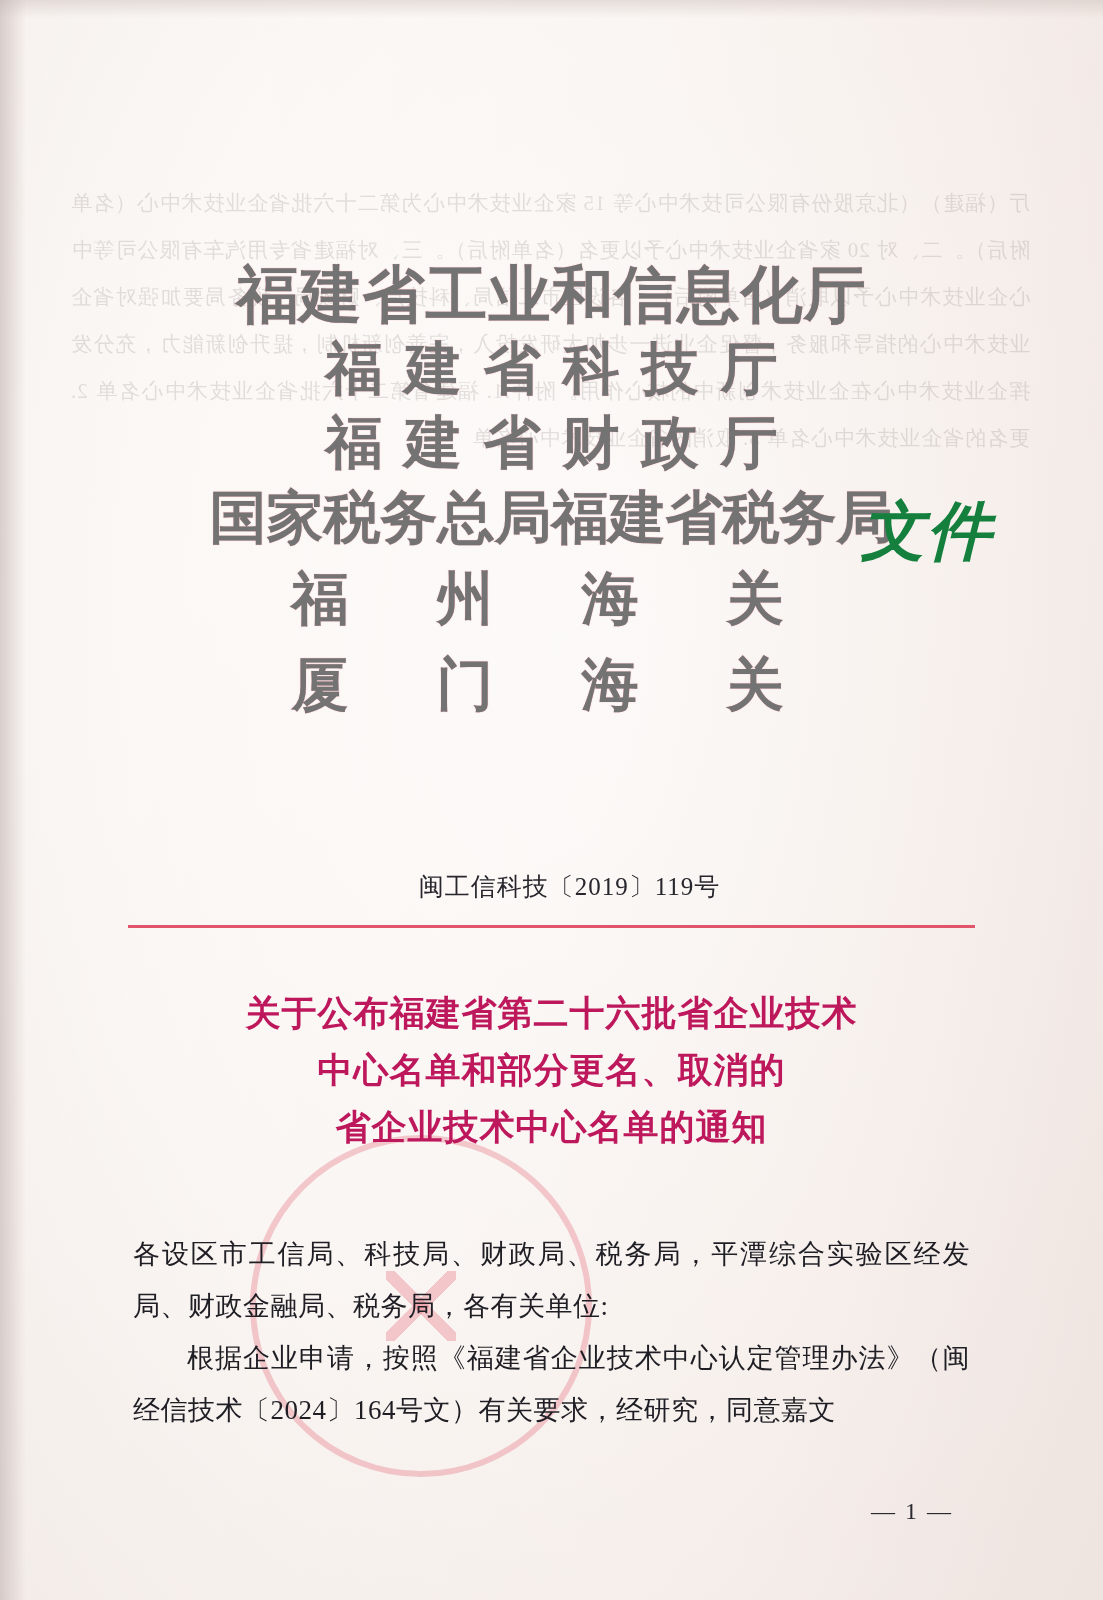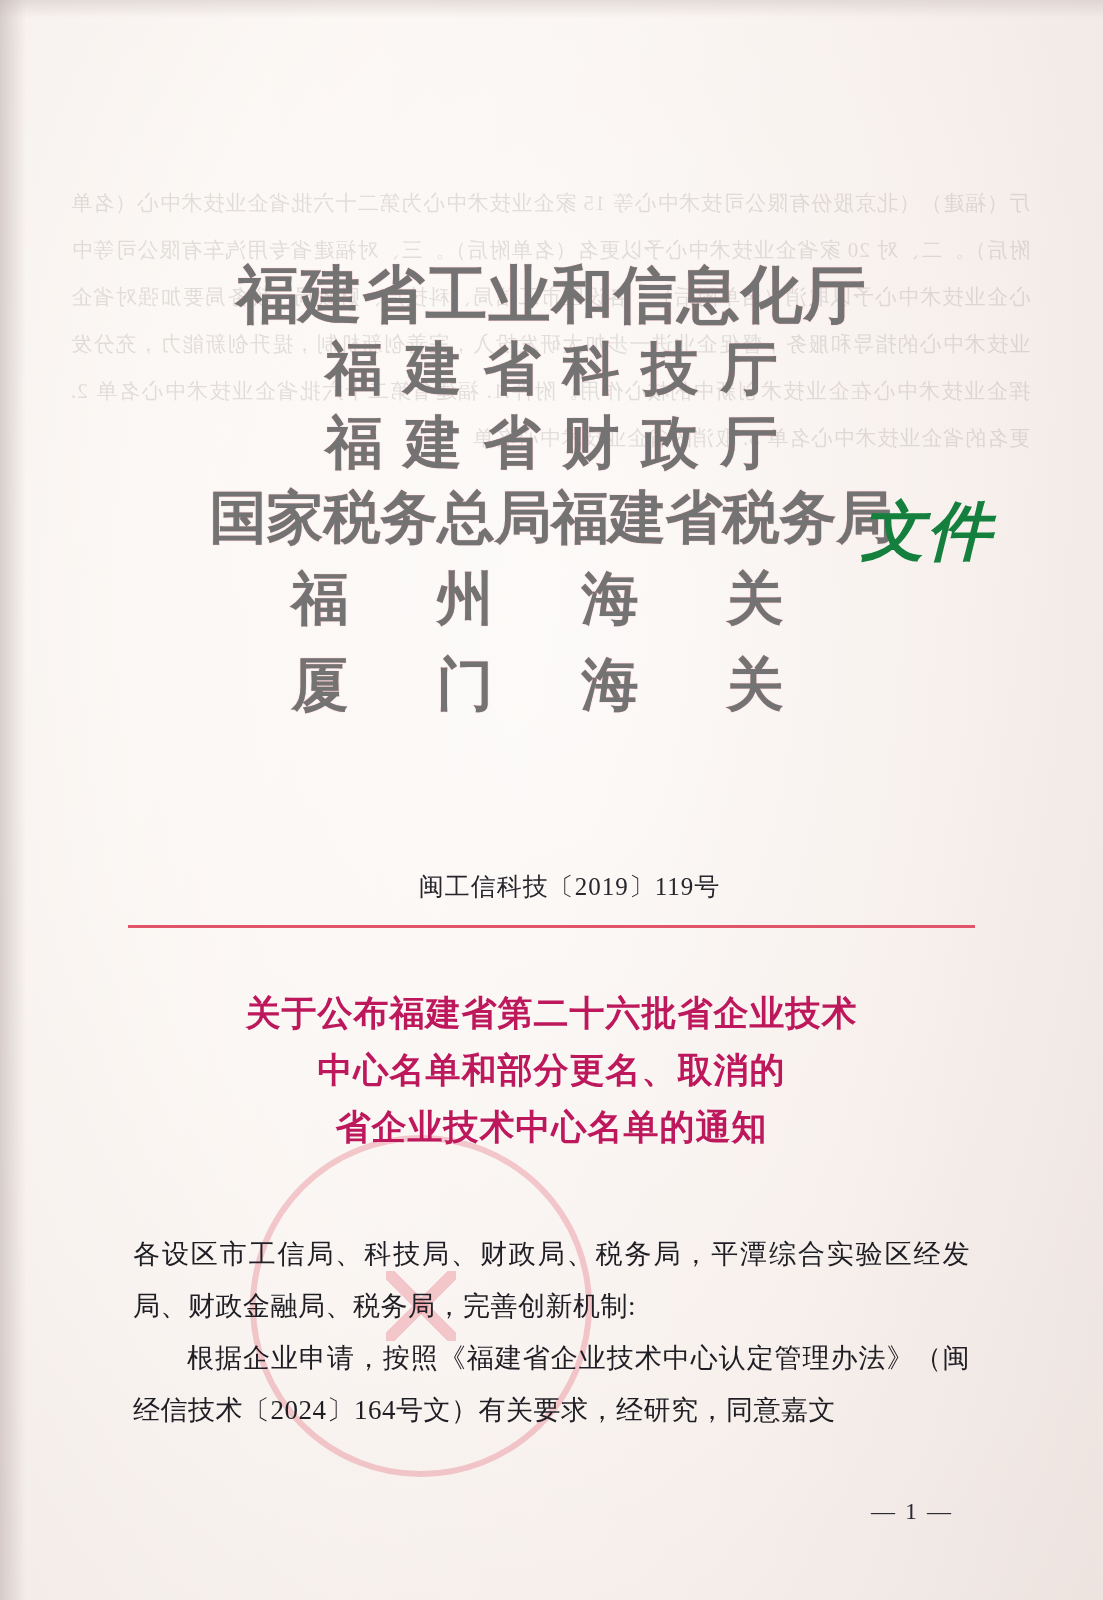--- a/index.html
+++ b/index.html
@@ -217,19 +217,19 @@
 
   <div id="seal"></div>
 
   <div id="title">
     <div>关于公布福建省第二十六批省企业技术</div>
     <div>中心名单和部分更名、取消的</div>
     <div>省企业技术中心名单的通知</div>
   </div>
 
   <div id="body-text">
-    <p style="margin:0">各设区市工信局、科技局、财政局、税务局，平潭综合实验区经发局、财政金融局、税务局，完善创新机制:</p>
+    <p style="margin:0">各设区市工信局、科技局、财政局、税务局，平潭综合实验区经发局、财政金融局、税务局，各有关单位:</p>
     <p class="para-indent" style="margin:0">根据企业申请，按照《福建省企业技术中心认定管理办法》（闽经信技术〔2024〕164号文）有关要求，经研究，同意嘉文</p>
   </div>
 
   <div id="page-number">— 1 —</div>
 
 </div>
 
 </body></html>

